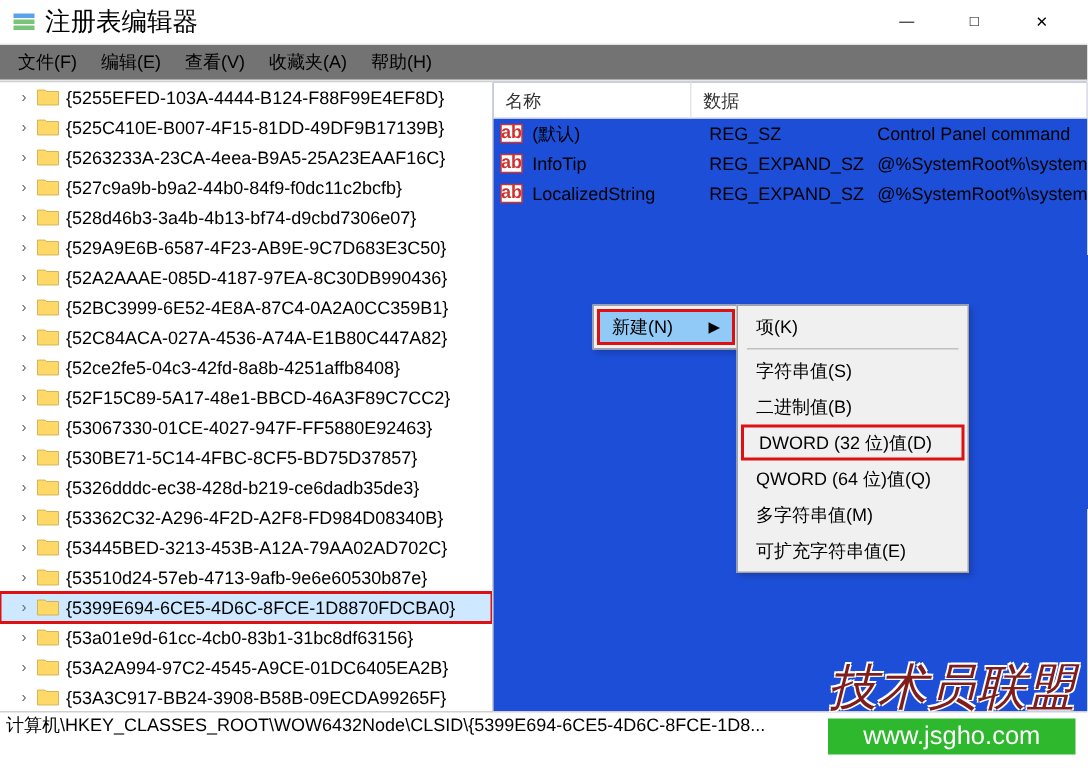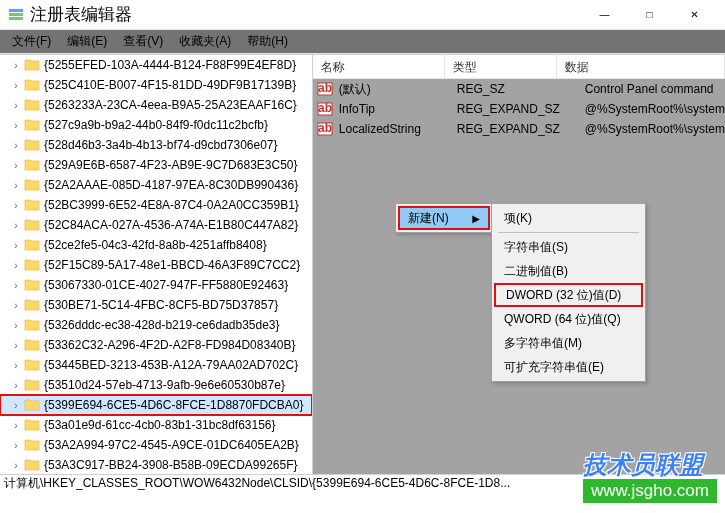--- a/index.html
+++ b/index.html
@@ -13,41 +13,41 @@
 .menuitem{padding:2px 8px;color:#000;cursor:default}
 .main{display:flex;height:420px;border-top:1px solid #d0d0d0}
 .tree{width:346px;overflow:hidden;border-right:1px solid #d0d0d0;background:#fff}
 .tree-item{display:flex;align-items:center;height:20px;padding-left:10px;white-space:nowrap;color:#000}
 .tree-item .tw{width:12px;display:inline-flex;justify-content:center;color:#6a6a6a;font-size:10px}
 .tree-item .fld{width:16px;height:16px;margin:0 2px;display:inline-flex;align-items:center;justify-content:center}
 .tree-item .lbl{padding-left:2px}
 .tree-item.selected{background:#cde8ff}
 .tree-item.selected .lbl{background:#cde8ff}
 .tree-item.highlighted{outline:2px solid #d11;outline-offset:-1px}
-.listpane{flex:1;background:#a3a3a3;position:relative}
+.listpane{flex:1;background:#1d4ed8;position:relative}
 .listhdr{display:flex;height:24px;border-bottom:1px solid #e5e5e5;background:#fff}
 .listhdr .col{padding:4px 8px;border-right:1px solid #e5e5e5;color:#333;font-weight:400}
 .col1{width:132px}
 .col2{width:112px}
 .col3{flex:1}
 .row{display:flex;align-items:center;height:20px}
 .row .ic{width:16px;height:16px;margin:16px 4px;display:inline-flex;align-items:center;justify-content:center}
 .row .c1{width:120px;padding-left:2px}
-.row .c2{width:128px}
+.row .c2{width:112px}
 .row .c3{flex:1;white-space:nowrap;overflow:hidden}
 .ctx1{position:absolute;left:395px;top:203px;width:98px;background:#f0f0f0;border:1px solid #a0a0a0;box-shadow:2px 2px 4px rgba(0,0,0,.2);padding:2px}
 .ctx1-item{height:24px;display:flex;align-items:center;padding:0 8px;background:#91c9f7;border:2px solid #d11}
 .ctx1-arrow{margin-left:auto;font-size:10px}
 .ctx2{position:absolute;left:491px;top:203px;width:155px;background:#f0f0f0;border:1px solid #a0a0a0;box-shadow:2px 2px 4px rgba(0,0,0,.2);padding:2px}
 .ctx2-item{height:24px;display:flex;align-items:center;padding:0 10px}
 .ctx2-item.hl{border:2px solid #d11}
 .ctx2-sep{height:1px;background:#c0c0c0;margin:2px 4px}
 .statusbar{height:24px;border-top:1px solid #d0d0d0;display:flex;align-items:flex-start;padding:0 4px;font-size:12px;color:#000;white-space:nowrap;overflow:hidden}
 .watermark{position:absolute;right:8px;bottom:10px;pointer-events:none}
-.wm-text{font-size:24px;font-weight:bold;font-style:italic;color:#3b82f6;text-shadow:1px 1px 0 #fff,-1px -1px 0 #fff,1px -1px 0 #fff,-1px 1px 0 #fff}
+.wm-text{font-size:33px;font-weight:normal;font-style:italic;color:#7f1d1d;text-shadow:1px 1px 0 #fff,-1px -1px 0 #fff,1px -1px 0 #fff,-1px 1px 0 #fff}
 .wm-url{background:#2eb82e;color:#fff;font-size:17px;padding:2px 8px;text-align:center;margin-top:-2px}
 svg{display:block}
 </style>
 </head>
 <body>
 
 <div class="titlebar">
   <span class="titlebar-icon">
     <svg width="16" height="16" viewBox="0 0 16 16">
         <rect x="1" y="2" width="14" height="3" fill="#5aa3e8"></rect>
@@ -259,21 +259,20 @@
           <svg width="16" height="16" viewBox="0 0 16 16">
             <path d="M1 3h5l1 1h8v9H1z" fill="#ffd968" stroke="#c9a43a" stroke-width="0.5"></path>
           </svg>
         </span>
         <span class="lbl">{53A3C917-BB24-3908-B58B-09ECDA99265F}</span>
       </div>
     </div>
   <div class="listpane">
     <div class="listhdr">
       <div class="col col1">名称</div>
-      <div class="col col2">类型</div>
       <div class="col col3">数据</div>
     </div>
     <div id="listrows">
         <div class="row">
           <span class="ic">
             <svg width="16" height="16" viewBox="0 0 16 16">
               <rect x="1" y="2" width="14" height="12" fill="#fff" stroke="#c33" stroke-width="1"></rect>
               <text x="8" y="11" font-size="8" text-anchor="middle" fill="#c33" font-weight="bold">ab</text>
             </svg>
           </span>

